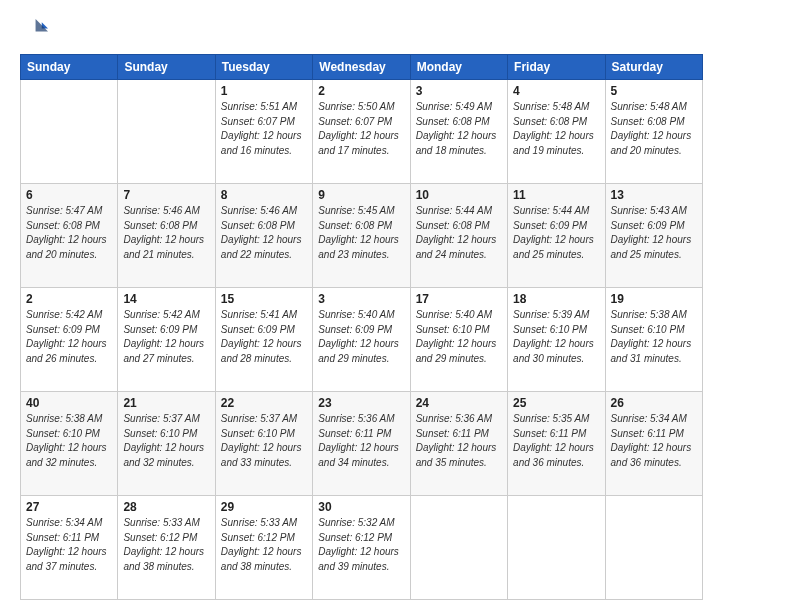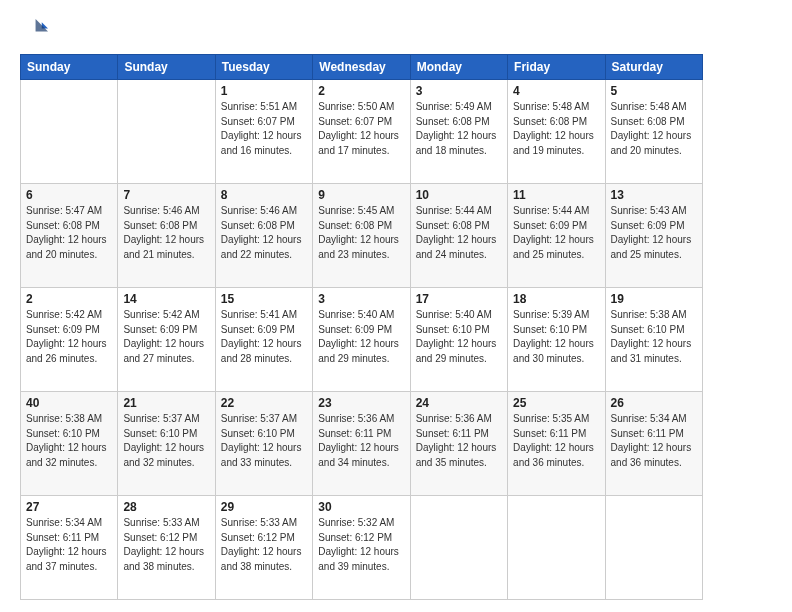--- a/index.html
+++ b/index.html
@@ -87,20 +87,21 @@
       font-size: 12px;
       font-weight: bold;
       color: #222;
       display: block;
       margin-bottom: 2px;
     }
     .day-info {
       font-size: 10px;
       color: #333;
       line-height: 1.45;
+      font-style: italic;
     }
   </style>
 </head>
 <body>
 
 <div class="page">
   <div class="header">
     <div class="logo">
       <svg class="logo-icon" viewBox="0 0 36 36">
         <rect x="0" y="0" width="36" height="36" fill="none"></rect>

